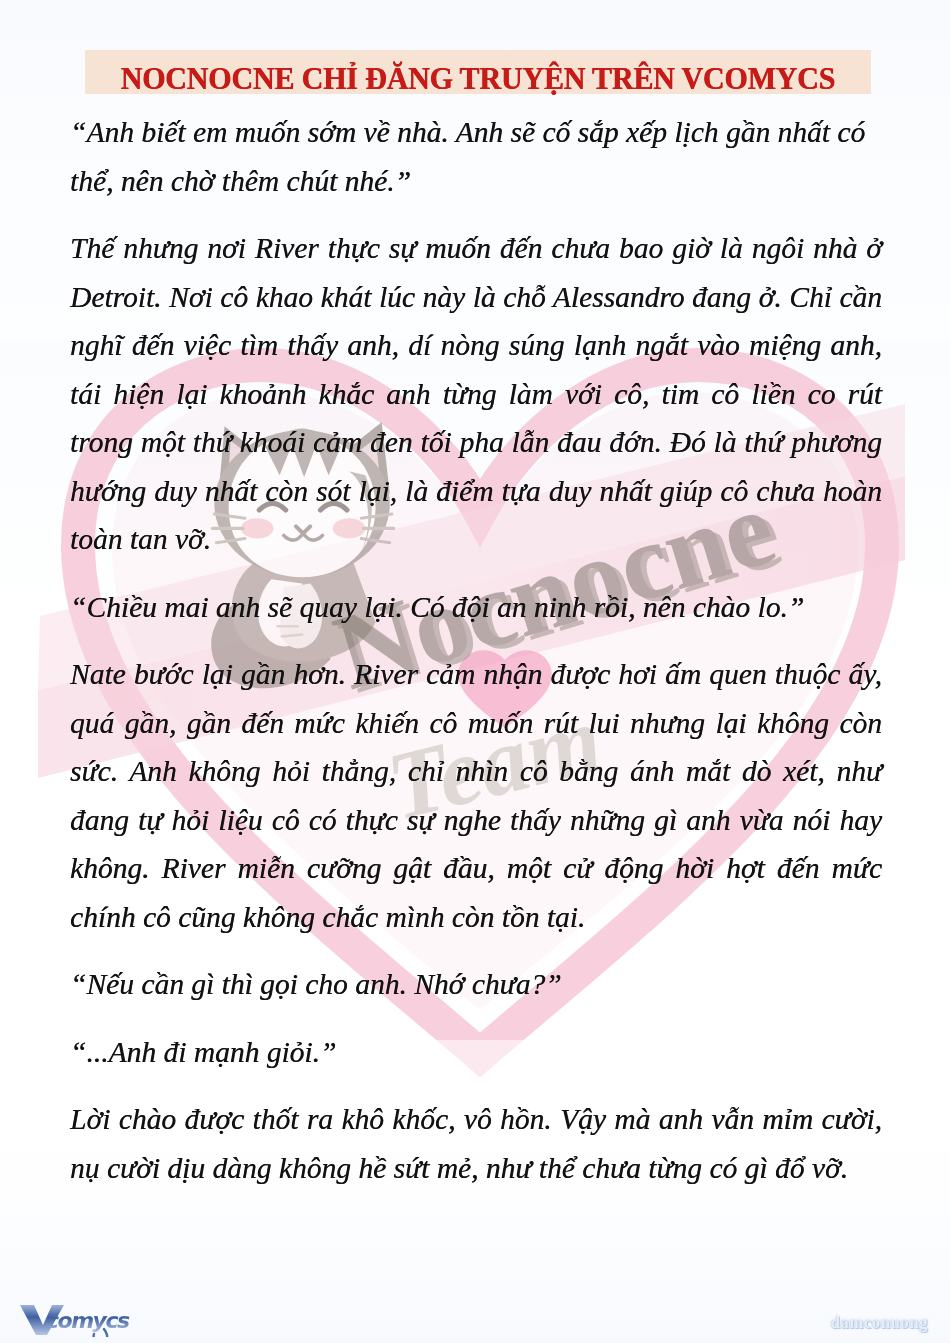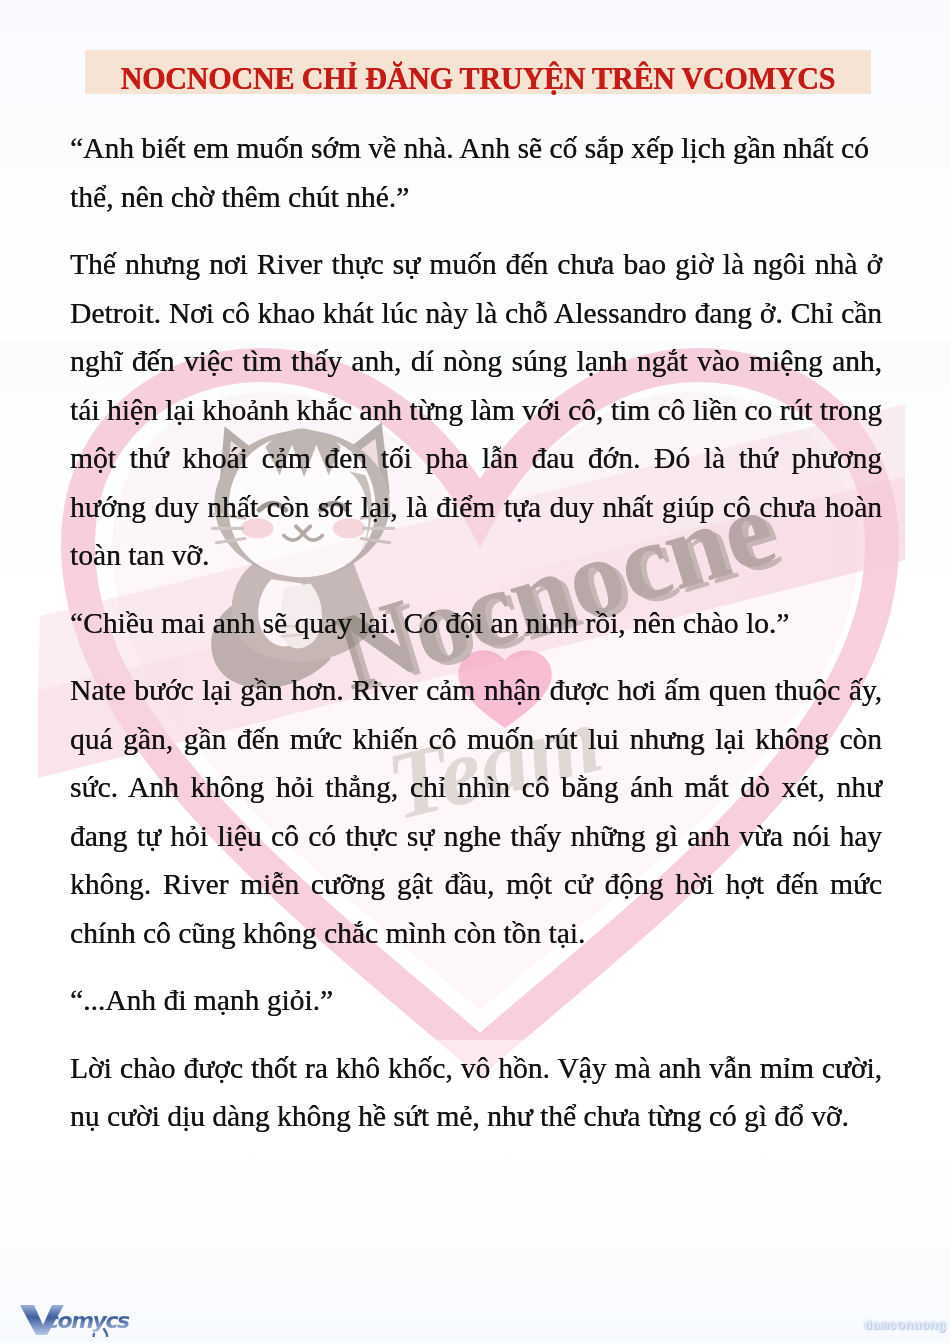--- a/index.html
+++ b/index.html
@@ -82,43 +82,44 @@
     top: 108px;
     width: 812px;
   }
   .para {
     font-family: "Liberation Serif", "DejaVu Serif", serif;
     font-size: 29.5px;
     line-height: 48.5px;
     color: #111111;
     text-align: justify;
     text-justify: inter-word;
-    margin: 16px 0 19px 0;
+    margin: 0 0 19px 0;
     font-weight: 500;
     text-shadow: 0.35px 0 0 rgba(17,17,17,0.85);
+    font-style: italic;
   }
   .para.single {
     text-align: left;
   }
 
   
   .footer-logo {
     position: absolute;
     left: 16px;
     bottom: 6px;
     width: 150px;
     height: 38px;
     z-index: 5;
   }
   .footer-tag {
     position: absolute;
-    right: 4px;
+    right: 22px;
     bottom: 10px;
-    font-family: Liberation Mono, monospace;
-    font-size: 13px;
+    font-family: Liberation Serif, serif;
+    font-size: 17px;
     font-weight: bold;
     letter-spacing: 0.4px;
     color: #e8eef8;
     text-shadow:
        0 0 1px #9db6d8,
        0 0 3px #c6d7ee,
        1px 1px 0 #b9cbe6;
     z-index: 5;
   }
 </style>
@@ -241,20 +242,21 @@
 
     <div class="header-banner">
       <div class="header-banner-title">NOCNOCNE CHỈ ĐĂNG TRUYỆN TRÊN VCOMYCS</div>
     </div>
 
     <div class="body-column">
       <p class="para single">“Anh biết em muốn sớm về nhà. Anh sẽ cố sắp xếp lịch gần nhất có thể, nên chờ thêm chút nhé.”</p>
       <p class="para">Thế nhưng nơi River thực sự muốn đến chưa bao giờ là ngôi nhà ở Detroit. Nơi cô khao khát lúc này là chỗ Alessandro đang ở. Chỉ cần nghĩ đến việc tìm thấy anh, dí nòng súng lạnh ngắt vào miệng anh, tái hiện lại khoảnh khắc anh từng làm với cô, tim cô liền co rút trong một thứ khoái cảm đen tối pha lẫn đau đớn. Đó là thứ phương hướng duy nhất còn sót lại, là điểm tựa duy nhất giúp cô chưa hoàn toàn tan vỡ.</p>
       <p class="para single">“Chiều mai anh sẽ quay lại. Có đội an ninh rồi, nên chào lo.”</p>
       <p class="para">Nate bước lại gần hơn. River cảm nhận được hơi ấm quen thuộc ấy, quá gần, gần đến mức khiến cô muốn rút lui nhưng lại không còn sức. Anh không hỏi thẳng, chỉ nhìn cô bằng ánh mắt dò xét, như đang tự hỏi liệu cô có thực sự nghe thấy những gì anh vừa nói hay không. River miễn cưỡng gật đầu, một cử động hời hợt đến mức chính cô cũng không chắc mình còn tồn tại.</p>
+      <p class="para single">“Nếu cần gì thì gọi cho anh. Nhớ chưa?”</p>
       <p class="para single">“...Anh đi mạnh giỏi.”</p>
       <p class="para">Lời chào được thốt ra khô khốc, vô hồn. Vậy mà anh vẫn mỉm cười, nụ cười dịu dàng không hề sứt mẻ, như thể chưa từng có gì đổ vỡ.</p>
     </div>
 
     <svg class="footer-logo" viewBox="0 0 150 38" xmlns="http://www.w3.org/2000/svg">
       <defs>
         <linearGradient id="lg2" x1="0" y1="0" x2="0" y2="1">
           <stop offset="0%" stop-color="#9db3dc"></stop>
           <stop offset="40%" stop-color="#3f5fa0"></stop>
           <stop offset="100%" stop-color="#b6c8e6"></stop>

